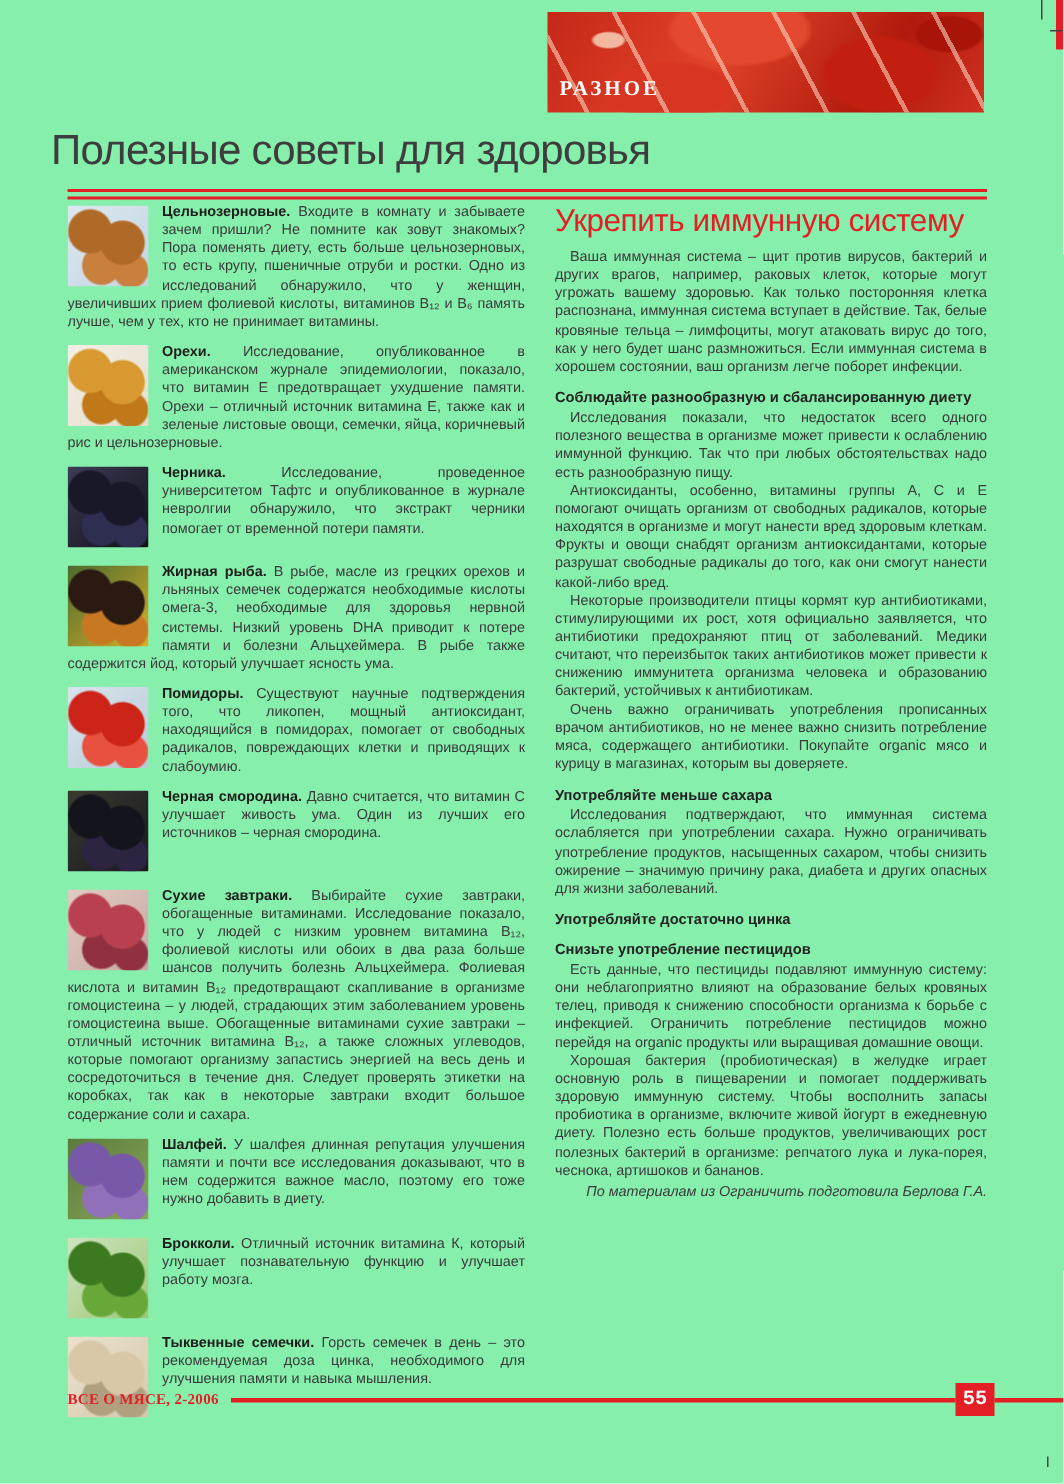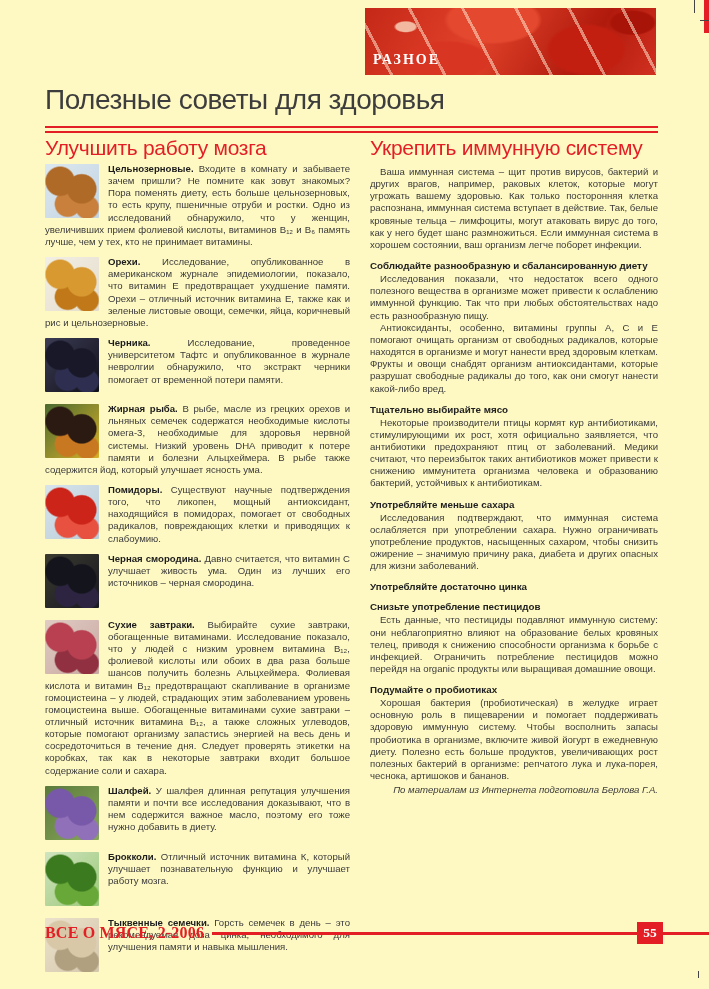--- a/index.html
+++ b/index.html
@@ -1,19 +1,19 @@
 <!DOCTYPE html>
 <html lang="ru" style="--accent: #e31e24; --body: #3a3a3a;"><head>
 <meta charset="utf-8">
 <style>
   :root{ --accent:#e31e24; --body:#3a3a3a; }
   *{margin:0;padding:0;box-sizing:border-box;}
   html,body{background:#fff;}
   body{font-family:"Liberation Sans", sans-serif; color:var(--body);}
-  .page{position:relative;width:709px;height:989px;background:#fef9c3;overflow:hidden;}
+  .page{position:relative;width:709px;height:989px;background:#86efac;overflow:hidden;}
 
   
   .meat-photo{
     position:absolute; left:365px; top:8px; width:291px; height:67px;
     background:
       repeating-linear-gradient(62deg, rgba(255,228,208,0) 0 22px, rgba(255,224,200,.55) 22px 25px, rgba(255,228,208,0) 25px 47px),
       radial-gradient(ellipse 60px 30px at 14% 28%, #f2b9a0 0 16%, rgba(0,0,0,0) 20%),
       radial-gradient(ellipse 85px 42px at 44% 18%, #e4492f 0 52%, rgba(0,0,0,0) 58%),
       radial-gradient(ellipse 74px 48px at 76% 62%, #c31f10 0 48%, rgba(0,0,0,0) 55%),
       radial-gradient(ellipse 92px 40px at 28% 78%, #d93523 0 44%, rgba(0,0,0,0) 50%),
@@ -24,21 +24,21 @@
     position:absolute; left:8px; bottom:7px;
     font-family:"Liberation Serif", serif; font-weight:bold;
     color:#fff; font-size:14px; letter-spacing:2px;
   }
   .crop-red{position:absolute; right:0; top:0; width:5px; height:33px; background:var(--accent);}
   .crop-v{position:absolute; right:14px; top:0; width:1px; height:13px; background:#444;}
   .crop-h{position:absolute; right:0; top:20px; width:9px; height:1px; background:#444;}
   .crop-b{position:absolute; right:10px; top:971px; width:1px; height:7px; background:#444;}
 
   .page-title{
-    position:absolute; left:45px; top:84px;
+    position:absolute; left:34px; top:84px;
     font-size:28px; font-weight:normal; letter-spacing:-0.5px; color:#3d3d3d;
   }
   .double-rule{
     position:absolute; left:45px; top:126px; width:613px; height:7px;
     border-top:2.5px solid var(--accent); border-bottom:2.5px solid var(--accent);
   }
 
   
   .columns{position:absolute; left:45px; top:136px; width:613px; display:flex;}
   .col-left{width:305px; margin-right:20px;}
@@ -69,26 +69,26 @@
     font-size:9.6px; font-style:italic; text-align:right; margin-top:2px; color:var(--body);
   }
 
   
   .footer{
     position:absolute; left:45px; top:920px; width:664px; height:26px;
     display:flex; align-items:center;
   }
   .journal{
     font-family:"Liberation Serif", serif; font-weight:bold; color:var(--accent);
-    font-size:16px; white-space:nowrap; margin-right:8px; letter-spacing:.2px;
+    font-size:10px; white-space:nowrap; margin-right:8px; letter-spacing:.2px;
   }
   .footer-line{flex:1; height:3px; background:var(--accent);}
   .page-num{
     width:26px; height:22px; background:var(--accent); color:#fff;
-    font-family:Liberation Serif, serif; font-weight:bold; font-size:13.5px;
+    font-family:Liberation Mono, monospace; font-weight:bold; font-size:13.5px;
     display:flex; align-items:center; justify-content:center; margin:0;
   }
   .footer-line-short{width:46px; height:3px; background:var(--accent);}
 </style>
 </head>
 <body>
 
 <div class="page">
 
   <div class="meat-photo">
@@ -97,21 +97,20 @@
   <div class="crop-red"></div>
   <div class="crop-v"></div>
   <div class="crop-h"></div>
   <div class="crop-b"></div>
 
   <h1 class="page-title">Полезные советы для здоровья</h1>
   <div class="double-rule"></div>
 
   <div class="columns">
     <div class="col col-left">
-      <h2 class="col-heading">Улучшить работу мозга</h2>
       <div class="food-list">
           <div class="food-item">
             <p class="food-text"><span class="thumb" style="background: radial-gradient(circle at 28% 32%, rgb(176, 106, 40) 0px, rgb(176, 106, 40) 26%, rgba(0, 0, 0, 0) 29%), radial-gradient(circle at 68% 46%, rgb(176, 106, 40) 0px, rgb(176, 106, 40) 30%, rgba(0, 0, 0, 0) 33%), radial-gradient(circle at 42% 74%, rgb(200, 128, 60) 0px, rgb(200, 128, 60) 24%, rgba(0, 0, 0, 0) 27%), radial-gradient(circle at 78% 80%, rgb(200, 128, 60) 0px, rgb(200, 128, 60) 18%, rgba(0, 0, 0, 0) 21%), linear-gradient(135deg, rgb(220, 232, 240), rgb(194, 212, 226));"></span><b>Цельнозерновые. </b>Входите в комнату и забываете зачем пришли? Не помните как зовут знакомых? Пора поменять диету, есть больше цельнозерновых, то есть крупу, пшеничные отруби и ростки. Одно из исследований обнаружило, что у женщин, увеличивших прием фолиевой кислоты, витаминов B₁₂ и B₆ память лучше, чем у тех, кто не принимает витамины.</p>
           </div>
           <div class="food-item">
             <p class="food-text"><span class="thumb" style="background: radial-gradient(circle at 28% 32%, rgb(216, 154, 48) 0px, rgb(216, 154, 48) 26%, rgba(0, 0, 0, 0) 29%), radial-gradient(circle at 68% 46%, rgb(216, 154, 48) 0px, rgb(216, 154, 48) 30%, rgba(0, 0, 0, 0) 33%), radial-gradient(circle at 42% 74%, rgb(192, 120, 24) 0px, rgb(192, 120, 24) 24%, rgba(0, 0, 0, 0) 27%), radial-gradient(circle at 78% 80%, rgb(192, 120, 24) 0px, rgb(192, 120, 24) 18%, rgba(0, 0, 0, 0) 21%), linear-gradient(135deg, rgb(242, 239, 230), rgb(228, 221, 202));"></span><b>Орехи. </b>Исследование, опубликованное в американском журнале эпидемиологии, показало, что витамин Е предотвращает ухудшение памяти. Орехи – отличный источник витамина Е, также как и зеленые листовые овощи, семечки, яйца, коричневый рис и цельнозерновые.</p>
           </div>
           <div class="food-item">
             <p class="food-text"><span class="thumb" style="background: radial-gradient(circle at 28% 32%, rgb(24, 24, 40) 0px, rgb(24, 24, 40) 26%, rgba(0, 0, 0, 0) 29%), radial-gradient(circle at 68% 46%, rgb(24, 24, 40) 0px, rgb(24, 24, 40) 30%, rgba(0, 0, 0, 0) 33%), radial-gradient(circle at 42% 74%, rgb(46, 46, 80) 0px, rgb(46, 46, 80) 24%, rgba(0, 0, 0, 0) 27%), radial-gradient(circle at 78% 80%, rgb(46, 46, 80) 0px, rgb(46, 46, 80) 18%, rgba(0, 0, 0, 0) 21%), linear-gradient(135deg, rgb(60, 60, 86), rgb(16, 16, 24));"></span><b>Черника. </b>Исследование, проведенное университетом Тафтс и опубликованное в журнале невролгии обнаружило, что экстракт черники помогает от временной потери памяти.</p>
           </div>
@@ -144,40 +143,39 @@
       <p class="intro">Ваша иммунная система – щит против вирусов, бактерий и других врагов, например, раковых клеток, которые могут угрожать вашему здоровью. Как только посторонняя клетка распознана, иммунная система вступает в действие. Так, белые кровяные тельца – лимфоциты, могут атаковать вирус до того, как у него будет шанс размножиться. Если иммунная система в хорошем состоянии, ваш организм легче поборет инфекции.</p>
       <div>
           <div class="r-section">
             <h3>Соблюдайте разнообразную и сбалансированную диету</h3>
             <p>Исследования показали, что недостаток всего одного полезного вещества в организме может привести к ослаблению иммунной функцию. Так что при любых обстоятельствах надо есть разнообразную пищу.</p>
           </div>
           <div class="r-section">
             <p>Антиоксиданты, особенно, витамины группы А, С и Е помогают очищать организм от свободных радикалов, которые находятся в организме и могут нанести вред здоровым клеткам. Фрукты и овощи снабдят организм антиоксидантами, которые разрушат свободные радикалы до того, как они смогут нанести какой-либо вред.</p>
           </div>
           <div class="r-section">
-            <h3>Тщательно выбирайте мясо</h3>
             <p>Некоторые производители птицы кормят кур антибиотиками, стимулирующими их рост, хотя официально заявляется, что антибиотики предохраняют птиц от заболеваний. Медики считают, что переизбыток таких антибиотиков может привести к снижению иммунитета организма человека и образованию бактерий, устойчивых к антибиотикам.</p>
+            <p>Очень важно ограничивать употребления прописанных врачом антибиотиков, но не менее важно снизить потребление мяса, содержащего антибиотики. Покупайте organic мясо и курицу в магазинах, которым вы доверяете.</p>
           </div>
           <div class="r-section">
             <h3>Употребляйте меньше сахара</h3>
             <p>Исследования подтверждают, что иммунная система ослабляется при употреблении сахара. Нужно ограничивать употребление продуктов, насыщенных сахаром, чтобы снизить ожирение – значимую причину рака, диабета и других опасных для жизни заболеваний.</p>
           </div>
           <div class="r-section">
             <h3>Употребляйте достаточно цинка</h3>
           </div>
           <div class="r-section">
             <h3>Снизьте употребление пестицидов</h3>
             <p>Есть данные, что пестициды подавляют иммунную систему: они неблагоприятно влияют на образование белых кровяных телец, приводя к снижению способности организма к борьбе с инфекцией. Ограничить потребление пестицидов можно перейдя на organic продукты или выращивая домашние овощи.</p>
           </div>
           <div class="r-section">
-            <h3>Подумайте о пробиотиках</h3>
             <p>Хорошая бактерия (пробиотическая) в желудке играет основную роль в пищеварении и помогает поддерживать здоровую иммунную систему. Чтобы восполнить запасы пробиотика в организме, включите живой йогурт в ежедневную диету. Полезно есть больше продуктов, увеличивающих рост полезных бактерий в организме: репчатого лука и лука-порея, чеснока, артишоков и бананов.</p>
           </div>
         </div>
-      <p class="byline">По материалам из Интернета подготовила Берлова Г.А.</p>
+      <p class="byline">По материалам из Ограничить подготовила Берлова Г.А.</p>
     </div>
   </div>
 
   <div class="footer">
     <span class="journal">ВСЕ О МЯСЕ, 2-2006</span>
     <span class="footer-line"></span>
     <span class="page-num">55</span>
     <span class="footer-line-short"></span>
   </div>
 

